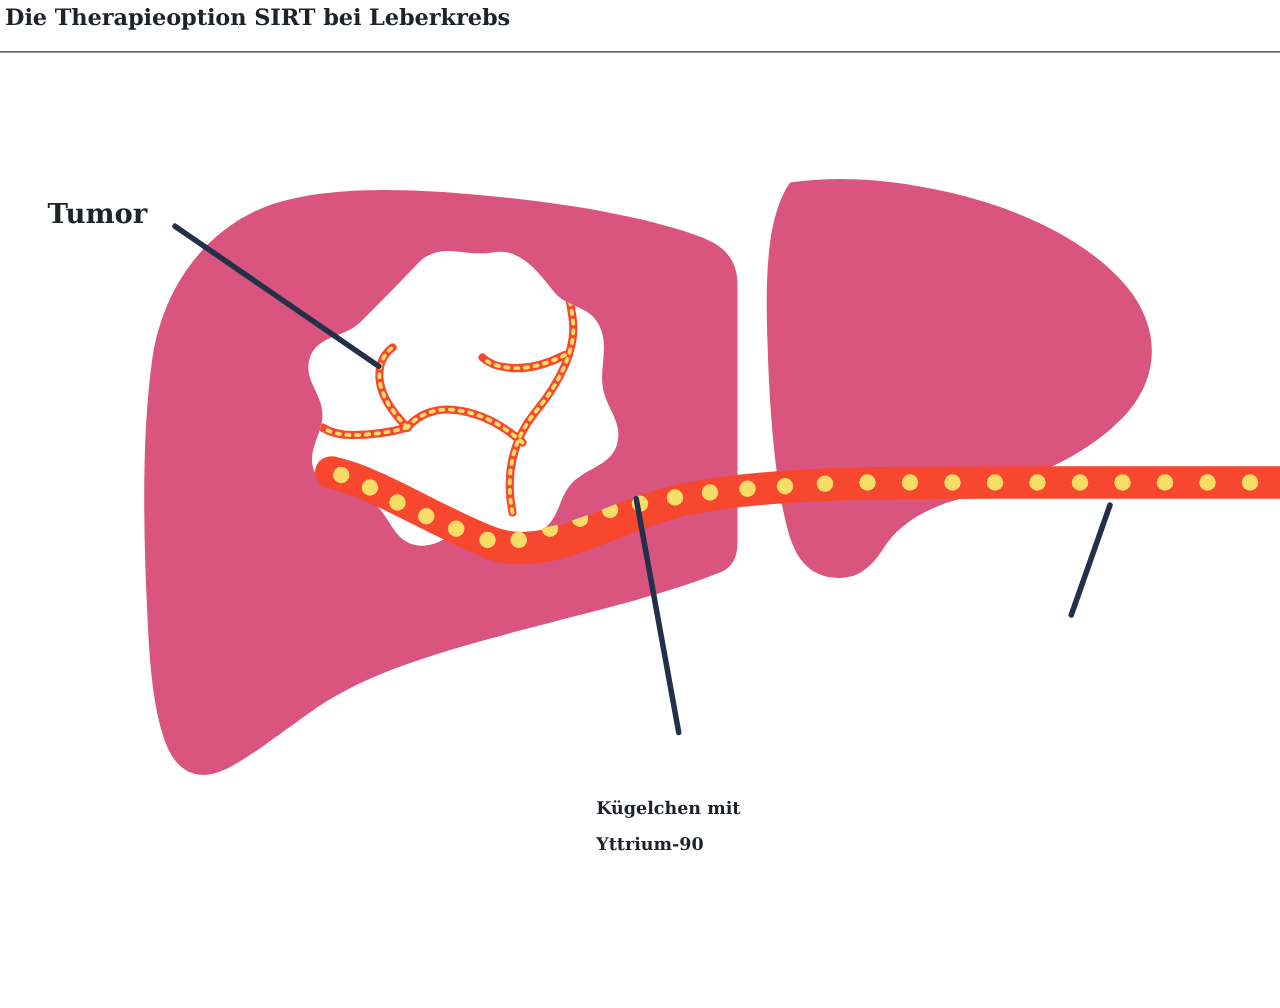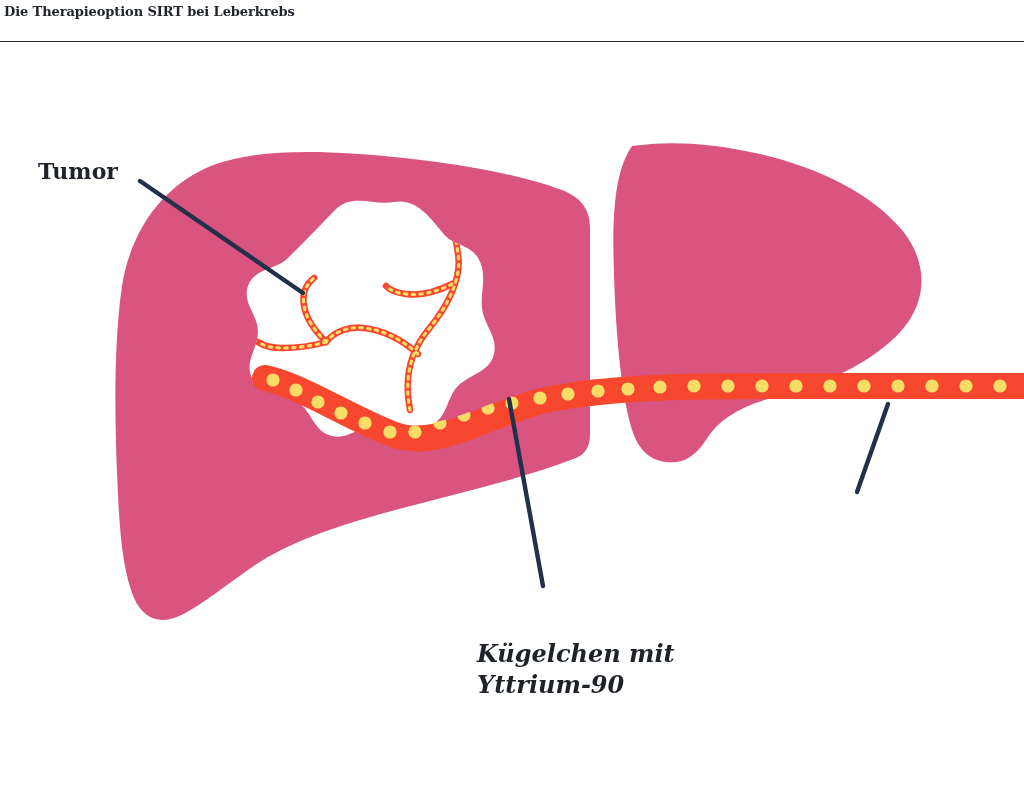--- a/index.html
+++ b/index.html
@@ -28,21 +28,21 @@
     width: 1024px;
     height: 42px;
     box-sizing: border-box;
   }
   .header-title {
     position: absolute;
     left: 4px;
     top: 4px;
     font-family: "DejaVu Serif", "Liberation Serif", serif;
     font-weight: bold;
-    font-size: 13px;
+    font-size: 18px;
     letter-spacing: -0.1px;
     color: #1e2229;
     white-space: nowrap;
   }
   .header-rule {
     position: absolute;
     left: 0;
     top: 41px;
     width: 1024px;
     height: 1px;
@@ -72,25 +72,25 @@
     font-size: 22px;
   }
   .label-leberarterie {
     left: 774px;
     top: 480px;
     font-size: 22px;
   }
   .label-kuegelchen {
     left: 477px;
     top: 597px;
-    font-size: 24px;
-    font-style: italic;
+    font-size: 14px;
   }
   .label-kuegelchen .l2 {
     display: block;
+    margin-top: 11px;
   }
 </style>
 </head>
 <body>
 
 <div class="page">
 
   <div class="header">
     <div class="header-title">Die Therapieoption SIRT bei Leberkrebs</div>
     <div class="header-rule"></div>

